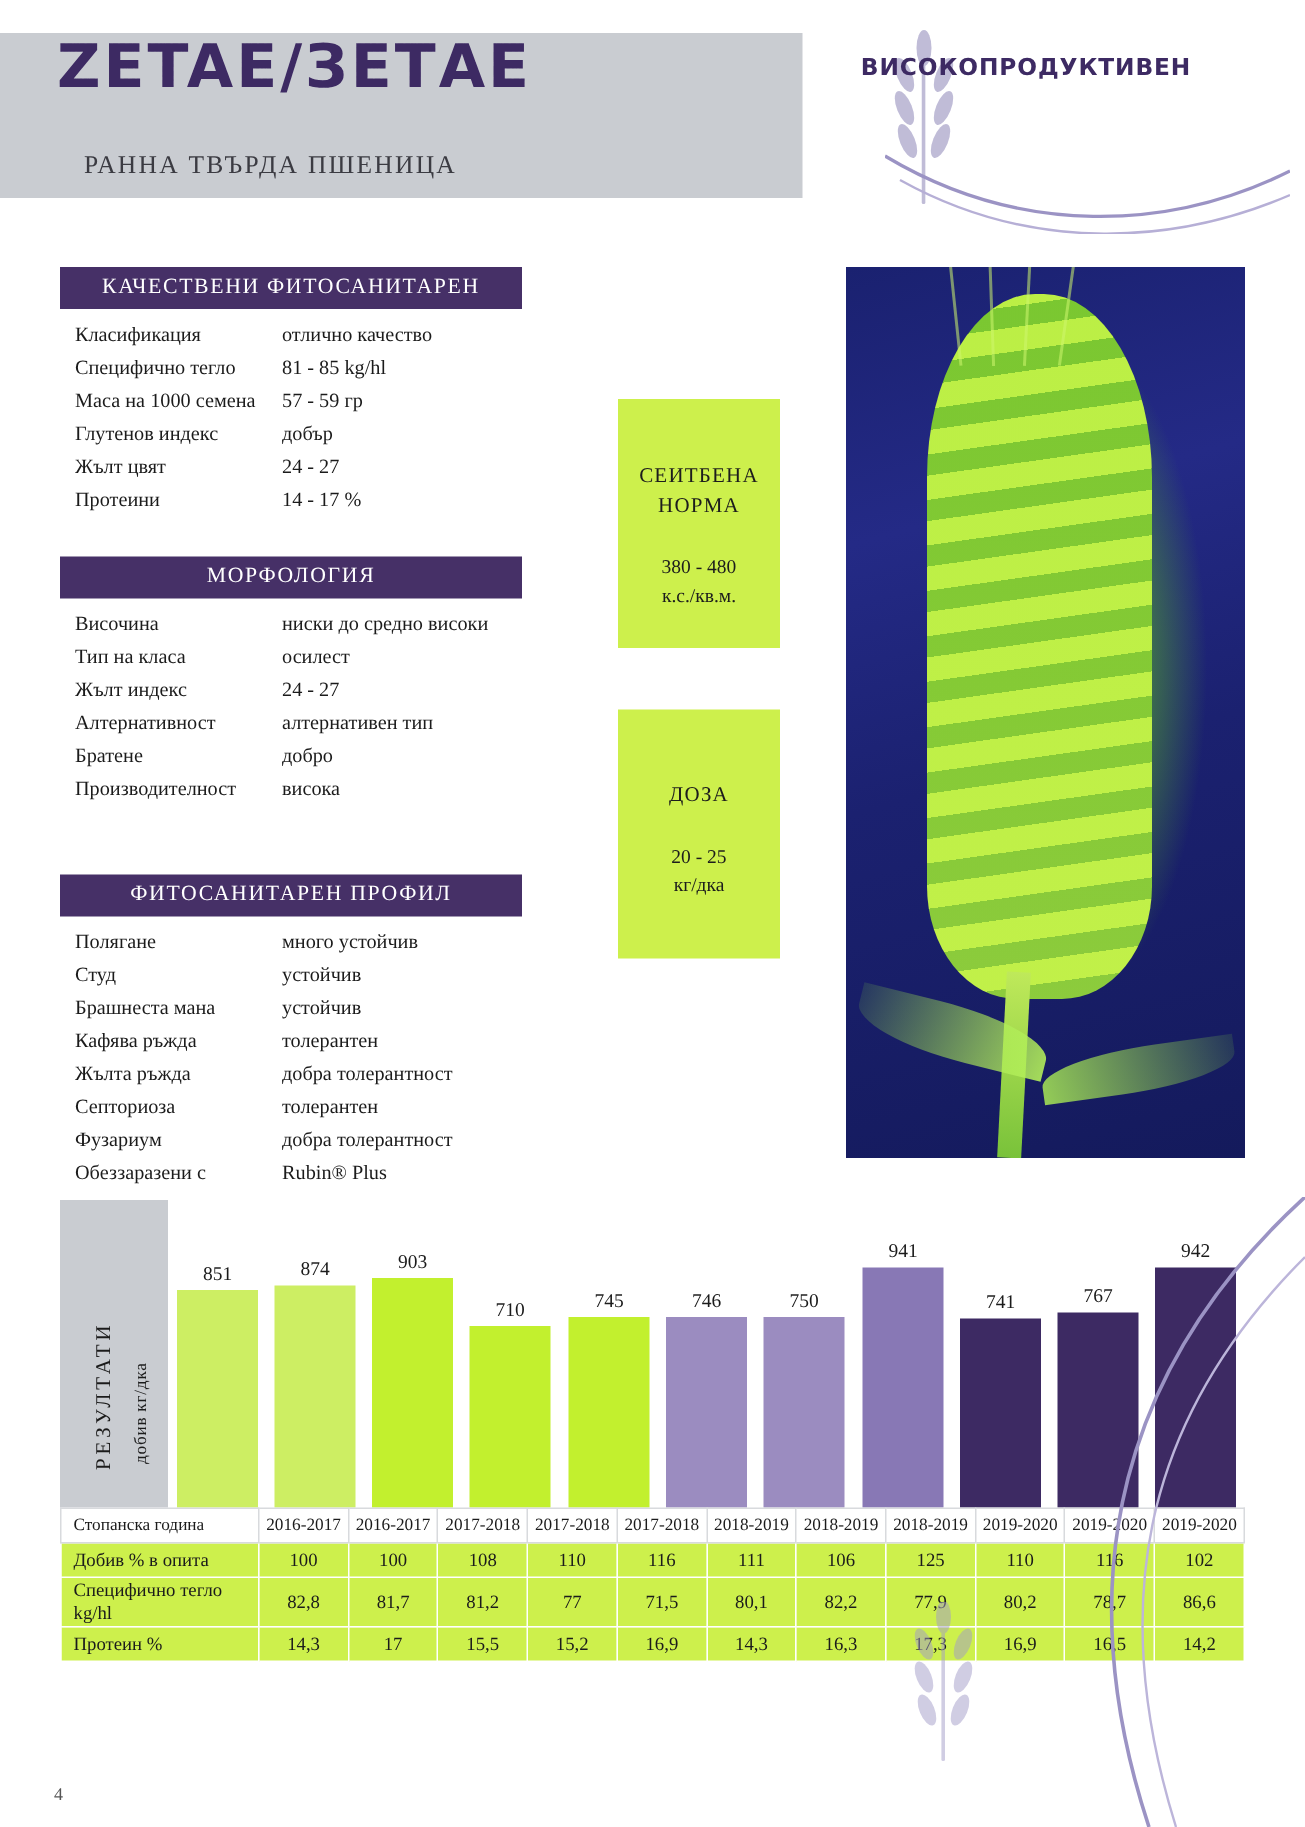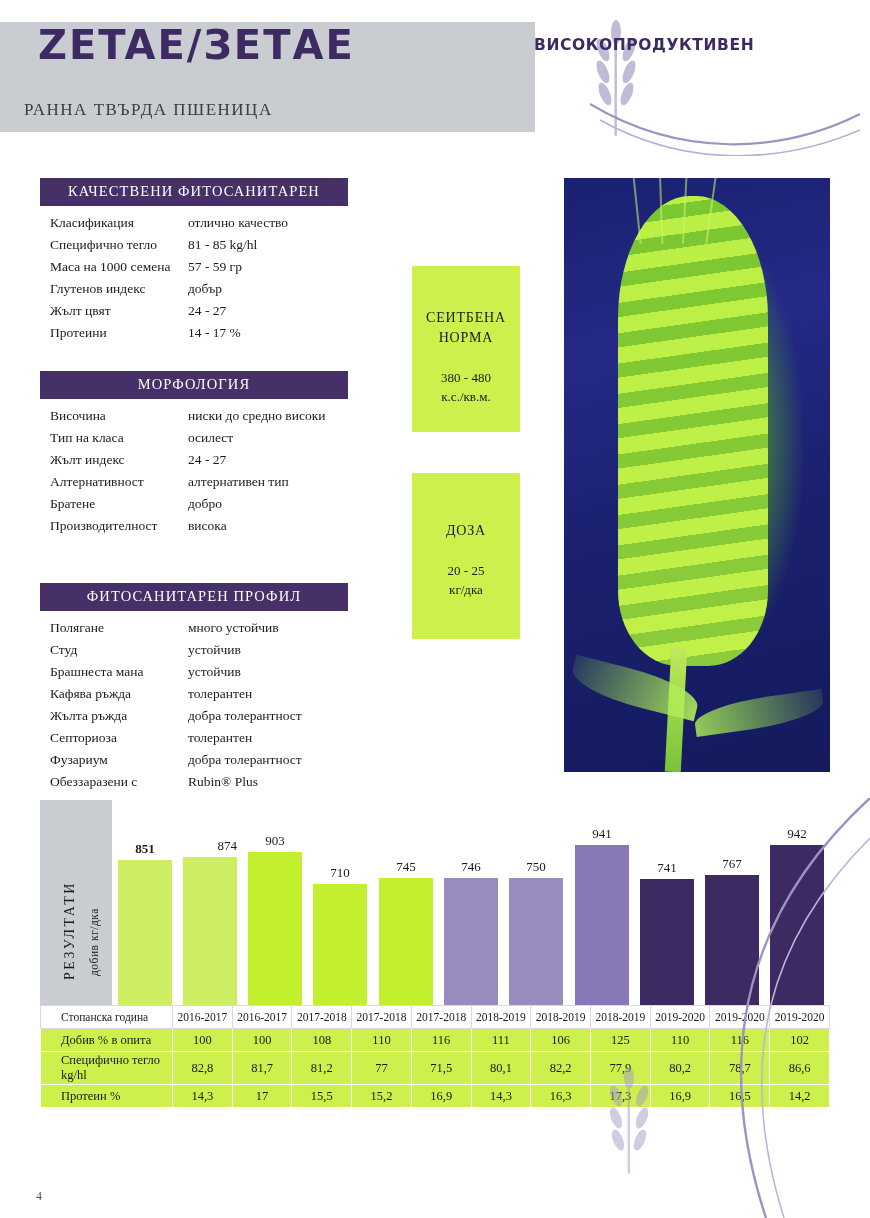--- a/index.html
+++ b/index.html
@@ -29,31 +29,31 @@
     letter-spacing: 2px;
     color: #3d2a63;
     background-image:
       repeating-linear-gradient(115deg, rgba(255,255,255,0.55) 0 1px, rgba(0,0,0,0) 1px 4px),
       repeating-linear-gradient(60deg, rgba(255,255,255,0.35) 0 1px, rgba(0,0,0,0) 1px 5px);
     -webkit-background-clip: text;
     background-clip: text;
   }
   .subtitle {
     position: absolute;
-    left: 24px; top: 100px;
+    left: 56px; top: 100px;
     font-size: 17px;
     letter-spacing: 1.5px;
     color: #3b3b42;
   }
 
   .header-right {
     position: absolute;
     right: 36px; top: 28px;
     width: 300px;
-    text-align: left;
+    text-align: center;
     font-family: "DejaVu Sans", sans-serif;
     font-weight: bold;
     font-size: 15.5px;
     letter-spacing: 0.6px;
     color: #3d2a63;
     line-height: 34px;
   }
 
   .wheat-deco {
     position: absolute;
@@ -217,21 +217,21 @@
   }
   table.datagrid td {
     border: 1px solid #ffffff;
     font-size: 12.5px;
     text-align: center;
     color: #1b1b1b;
     height: 23px;
   }
   table.datagrid td.rowhead {
     text-align: left;
-    padding-left: 20px;
+    padding-left: 8px;
     width: 132px;
   }
   table.datagrid tr.years td { background: #ffffff; border-color: #d8dadd; font-size: 11.5px; }
   table.datagrid tr.green td { background: #cdf04c; border-color: #ffffff; }
   table.datagrid tr.green td.rowhead { background: #cdf04c; }
 
   .swoosh-bottom { position: absolute; right: 0; bottom: 0; width: 300px; height: 420px; }
   .wheat-deco-bottom { position: absolute; right: 196px; bottom: 40px; width: 90px; height: 110px; opacity: 0.5; }
 
   .page-num {
@@ -406,26 +406,26 @@
   <div class="leaf2"></div>
 </div>
 
 <div class="chart-wrap">
   <div class="results-label">
     <div class="rot main">РЕЗУЛТАТИ</div>
     <div class="rot sub">добив кг/дка</div>
   </div>
 
   <div class="bars" id="bars">
-      <div class="bar-col" style="left: 6px; height: 167px; font-weight: bold;">
+      <div class="bar-col" style="left: 6px; height: 167px;">
         <div class="v" style="bottom: 148px;">851</div>
         <div class="b" style="height: 145px; background: rgb(205, 238, 99);"></div>
       </div>
       <div class="bar-col" style="left: 71px; height: 170px;">
-        <div class="v" style="bottom: 151px; text-align: right;">874</div>
+        <div class="v" style="bottom: 151px;">874</div>
         <div class="b" style="height: 148px; background: rgb(205, 238, 99);"></div>
       </div>
       <div class="bar-col" style="left: 136px; height: 175px;">
         <div class="v" style="bottom: 156px;">903</div>
         <div class="b" style="height: 153px; background: rgb(194, 240, 46);"></div>
       </div>
       <div class="bar-col" style="left: 201px; height: 143px;">
         <div class="v" style="bottom: 124px;">710</div>
         <div class="b" style="height: 121px; background: rgb(194, 240, 46);"></div>
       </div>

